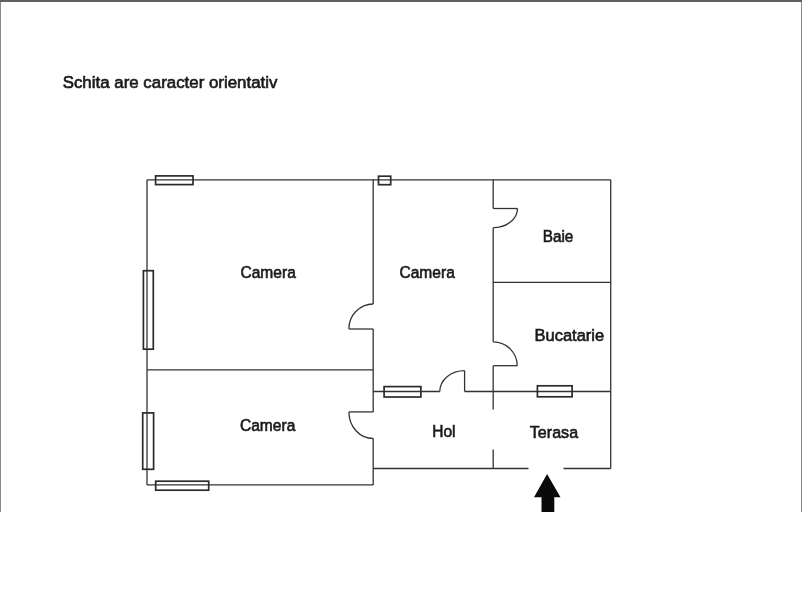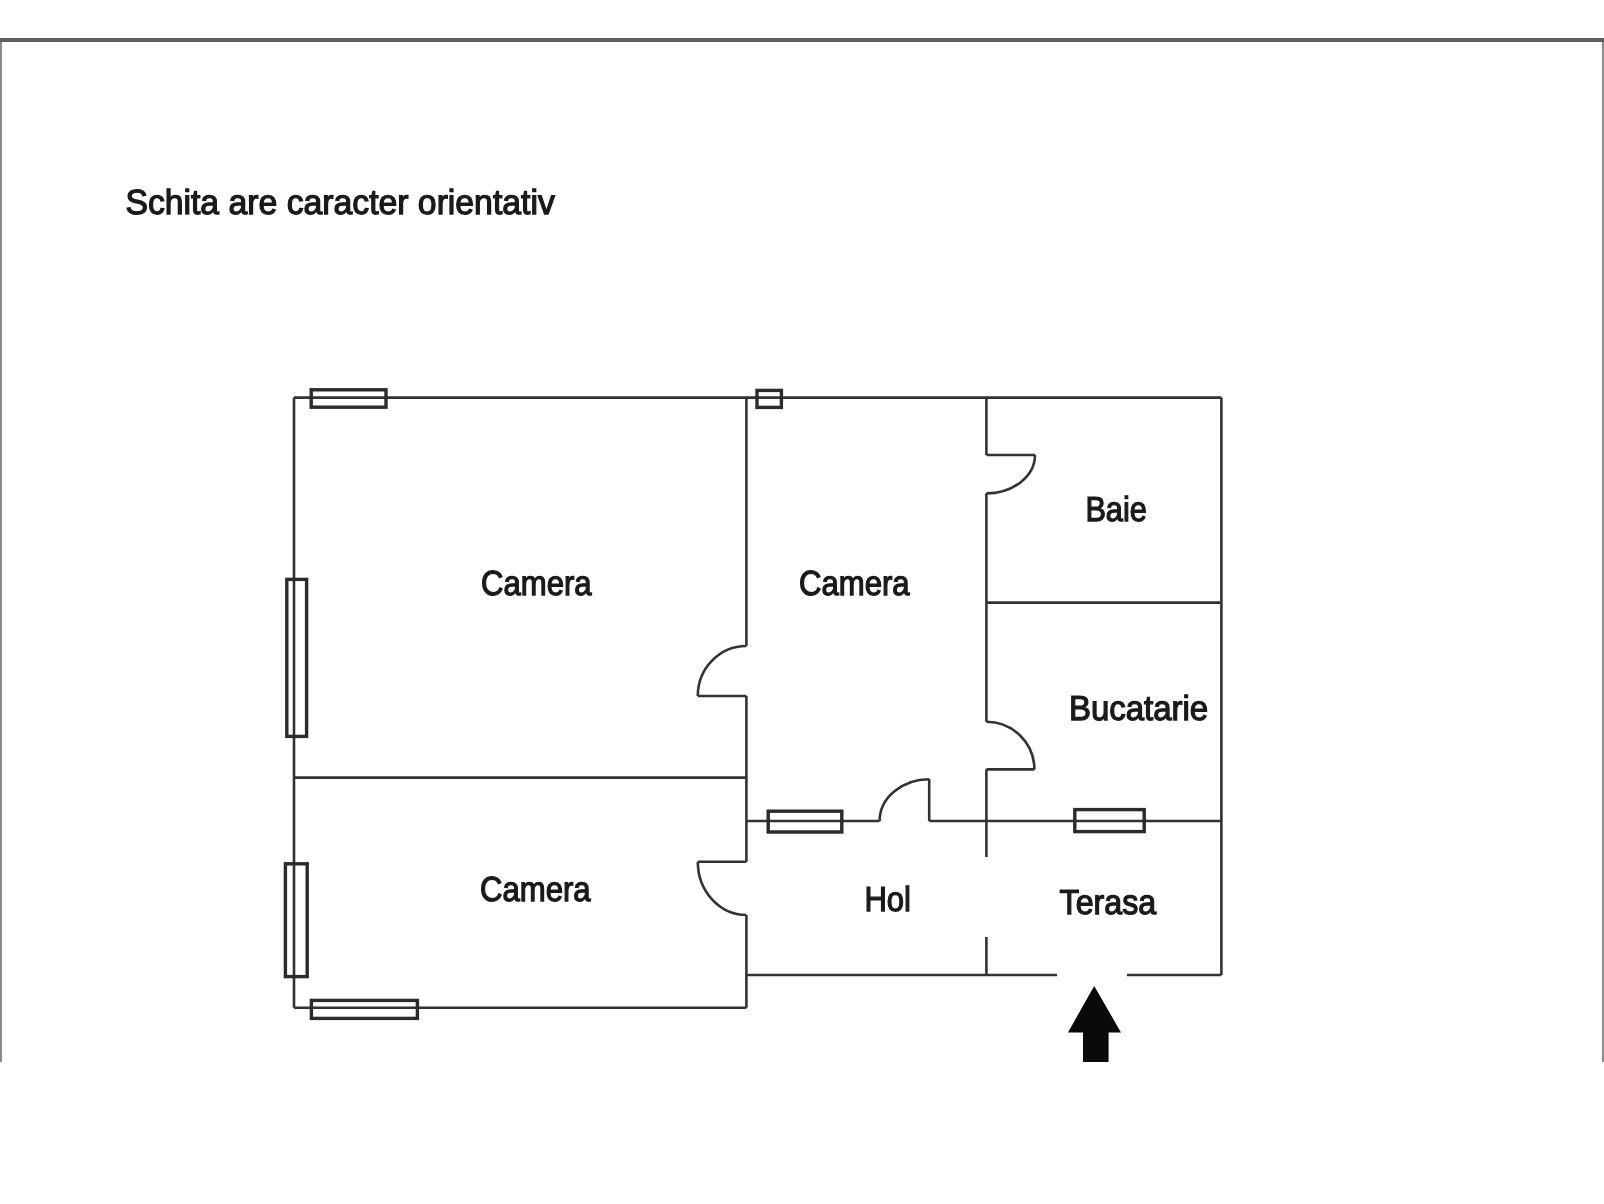--- a/index.html
+++ b/index.html
@@ -1,16 +1,16 @@
 <!DOCTYPE html>
 <html><head>
 <meta charset="utf-8">
 <style>
   html,body{margin:0;padding:0;background:#fff;}
-  .page{position:relative;width:802px;height:512px;background:#ffffff;overflow:hidden;margin-top:19px;}
+  .page{position:relative;width:802px;height:512px;background:#ffffff;overflow:hidden;}
   svg{position:absolute;left:0;top:0;}
   text{font-family:"Liberation Sans",sans-serif;font-weight:400;fill:#1a1a1a;stroke:#1a1a1a;stroke-width:0.65;}
 </style>
 </head>
 <body>
 
 <div class="page">
 <svg width="802" height="602" viewBox="0 0 802 602">
 
   <g>

